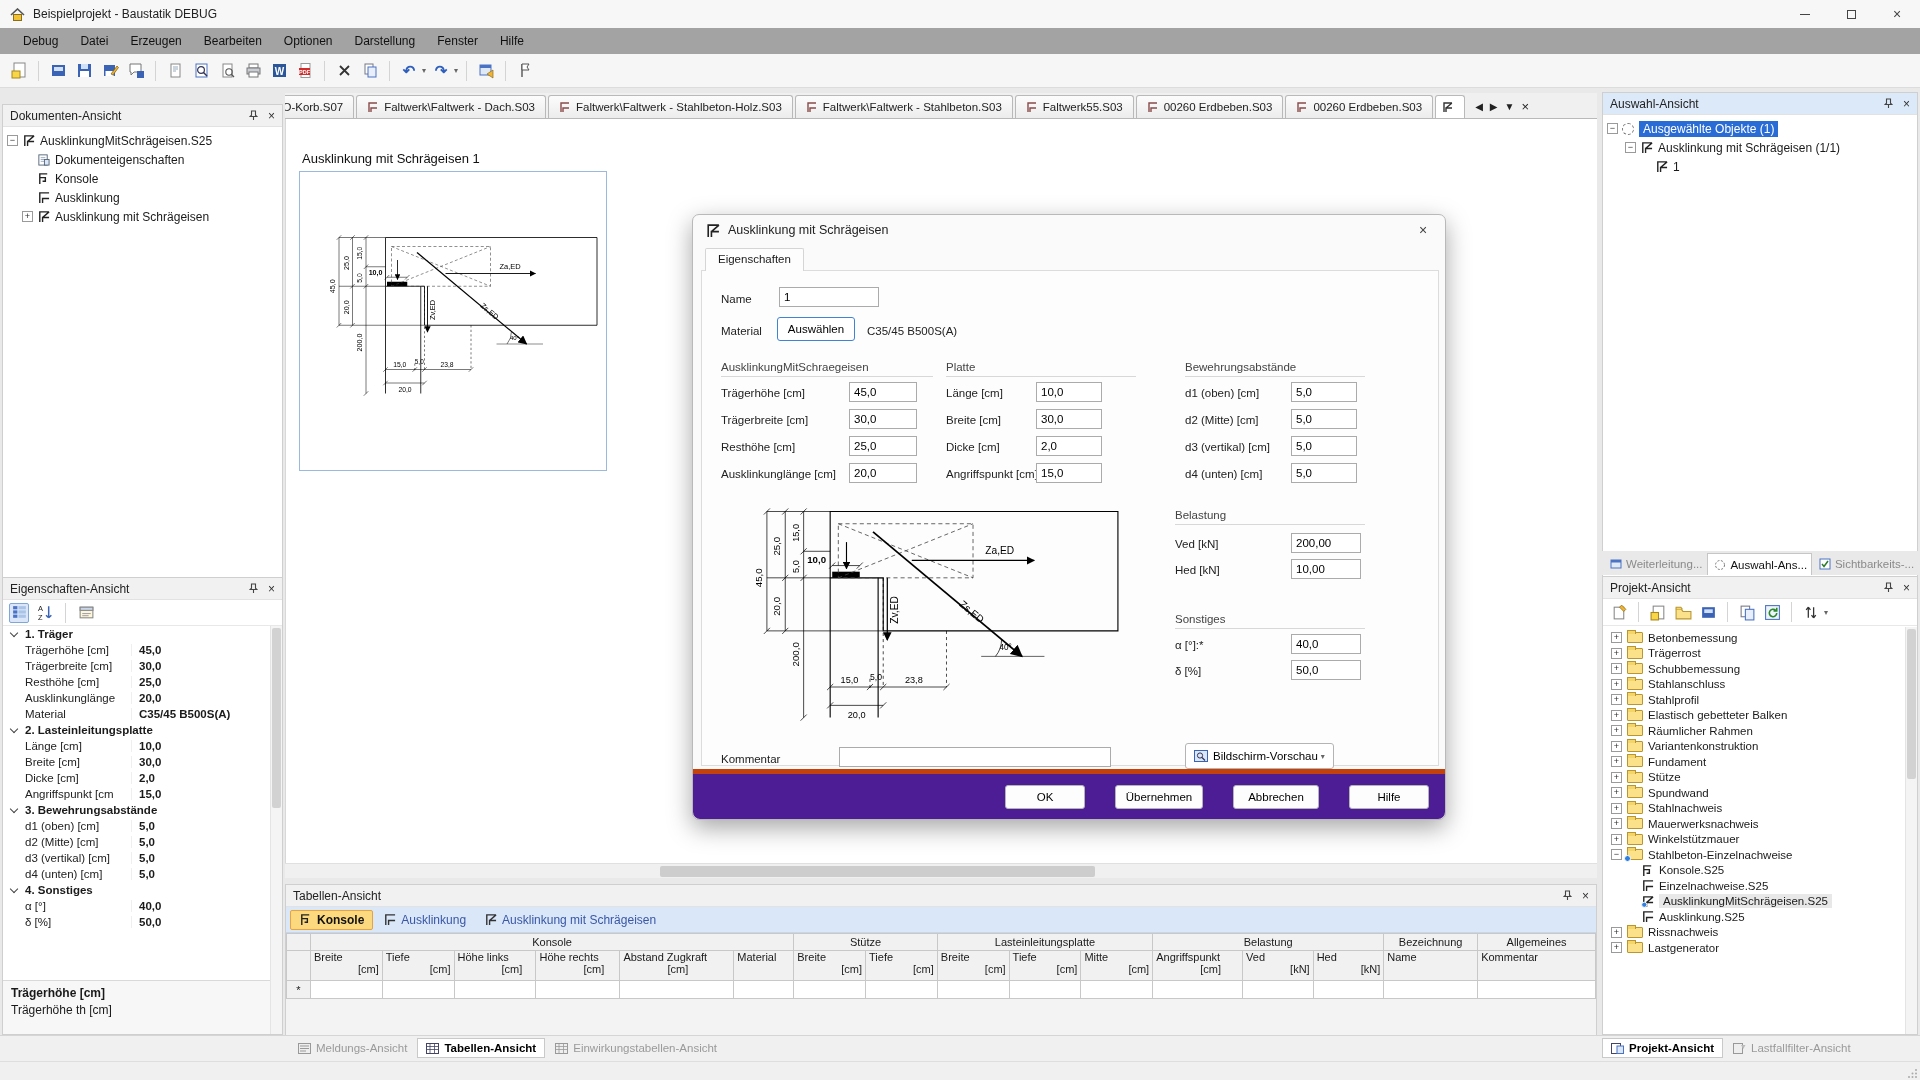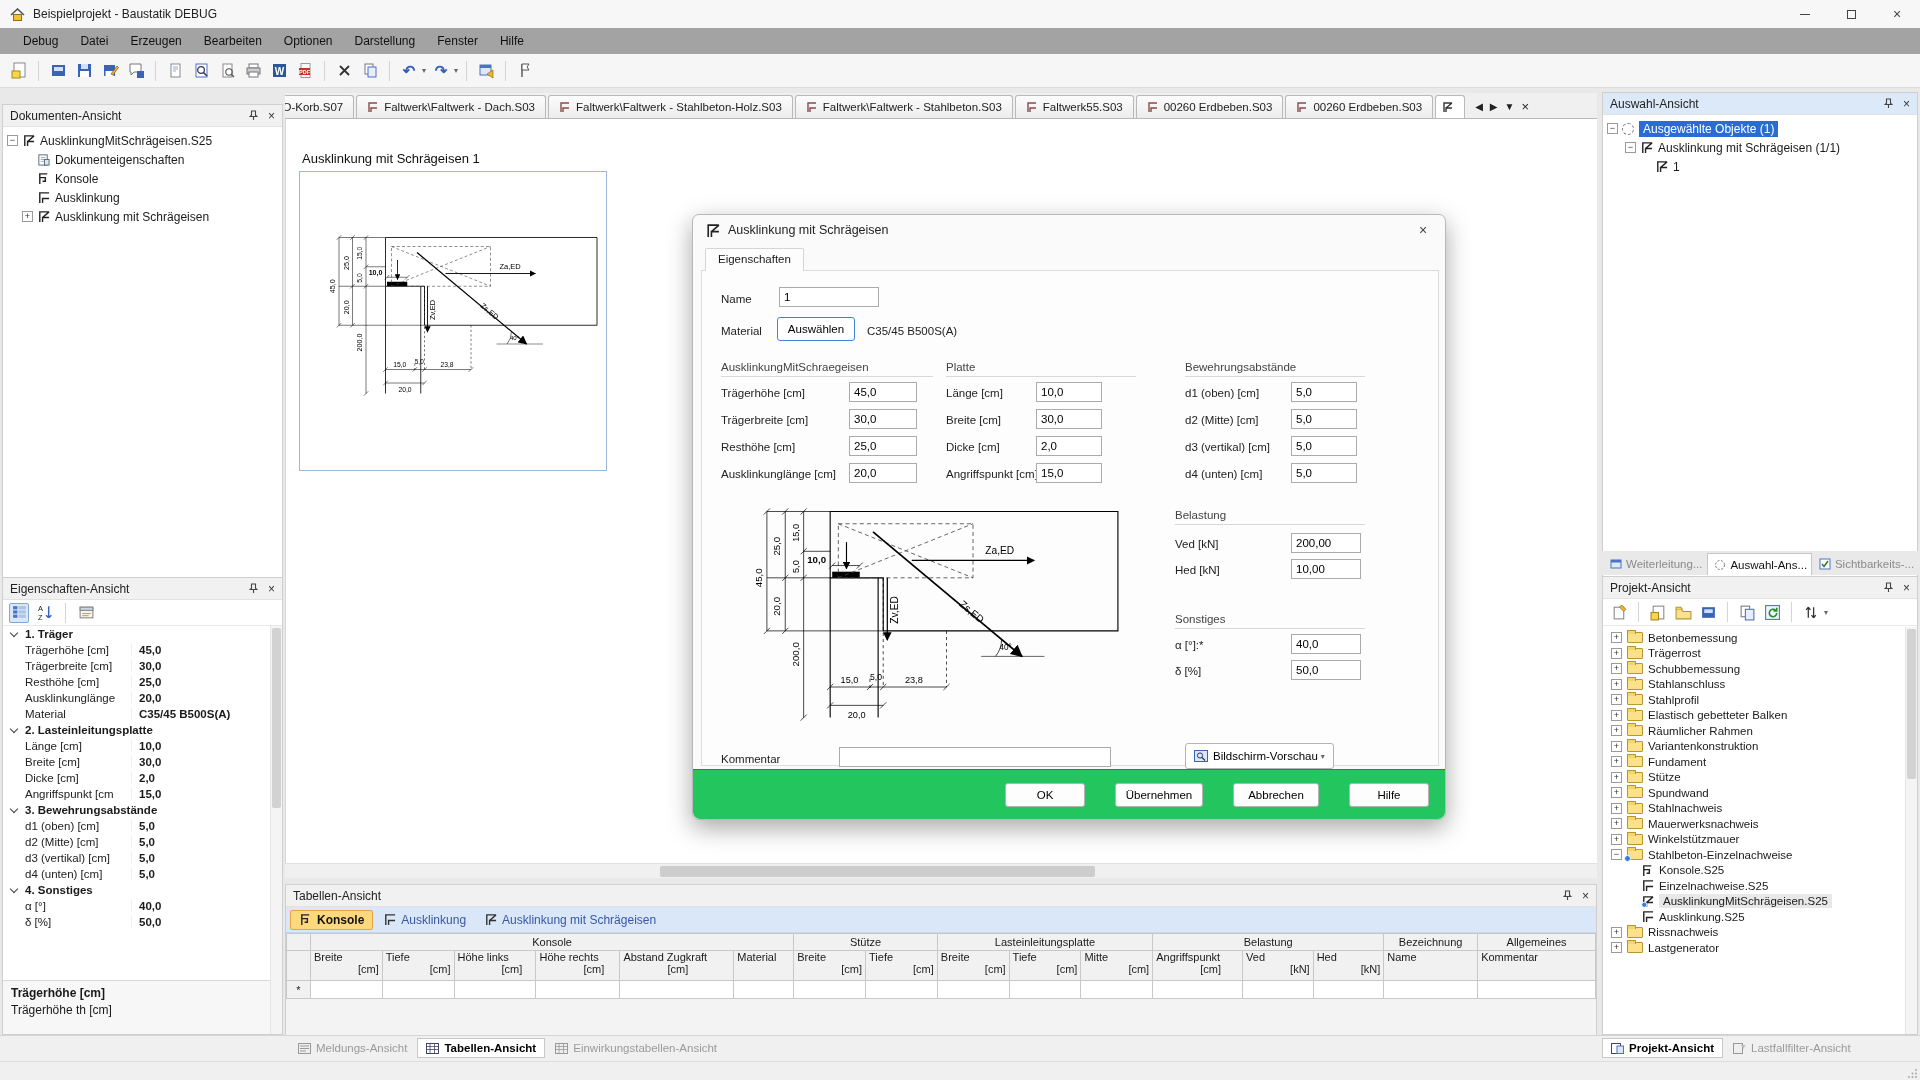--- a/index.html
+++ b/index.html
@@ -115,21 +115,21 @@
   .dialog { position:absolute; left:692px; top:214px; width:754px; height:606px; background:#fafafa; border:1px solid #b9b9b9; border-radius:7px; box-shadow:0 8px 24px rgba(0,0,0,0.35); z-index:50; }
   .dlg-titlebar { height:30px; display:flex; align-items:center; padding:0 12px; }
   .dlg-title { font-size:12.5px; color:#222; margin-left:8px; }
   .dlg-close { margin-left:auto; font-size:14px; color:#444; width:20px; text-align:center; }
   .dlg-tab { position:absolute; left:12px; top:33px; height:23px; padding:4px 12px; background:#fdfdfd; border:1px solid #d5d5d5; border-bottom:none; font-size:11.5px; z-index:2; border-radius:2px 2px 0 0; }
   .dlg-content { position:absolute; left:8px; top:55px; width:738px; height:496px; background:#fdfdfd; border:1px solid #dcdcdc; }
   .dl { position:absolute; font-size:11.5px; color:#222; white-space:nowrap; }
   .inp { position:absolute; height:20px; border:1px solid #ababab; background:#fff; font-family:"Liberation Sans",sans-serif; font-size:11.5px; padding:1px 4px; }
   .grp-line { position:absolute; height:1px; background:#d8d8d8; }
   .mat-btn { position:absolute; height:24px; background:#fff; border:1px solid #3f83d6; border-radius:3px; font-size:11.5px; text-align:center; }
-  .dlg-footer { position:absolute; left:0; right:0; bottom:0; height:50px; background:#22c55e; border-top:1px solid #c2410c; border-radius:0 0 7px 7px; display:flex; align-items:center; justify-content:flex-end; gap:30px; padding-right:16px; }
+  .dlg-footer { position:absolute; left:0; right:0; bottom:0; height:50px; background:#4c1d95; border-top:5px solid #c2410c; border-radius:0 0 7px 7px; display:flex; align-items:center; justify-content:flex-end; gap:30px; padding-right:16px; }
   .btn { height:24px; width:80px; background:#fdfdfd; border:1px solid #b4b4b4; border-radius:3px; font-size:11.5px; font-family:"Liberation Sans",sans-serif; display:flex; align-items:center; justify-content:center; }
   .prev-btn { position:absolute; height:26px; background:#fff; border:1px solid #b4b4b4; border-radius:3px; display:flex; align-items:center; gap:5px; padding:0 8px; font-size:11.5px; }
   .prev-btn svg { width:14px; height:12px; }
 
   svg text { font-family:"Liberation Sans", sans-serif; }
 </style>
 </head>
 <body>
 
 <svg width="0" height="0" style="position:absolute">

